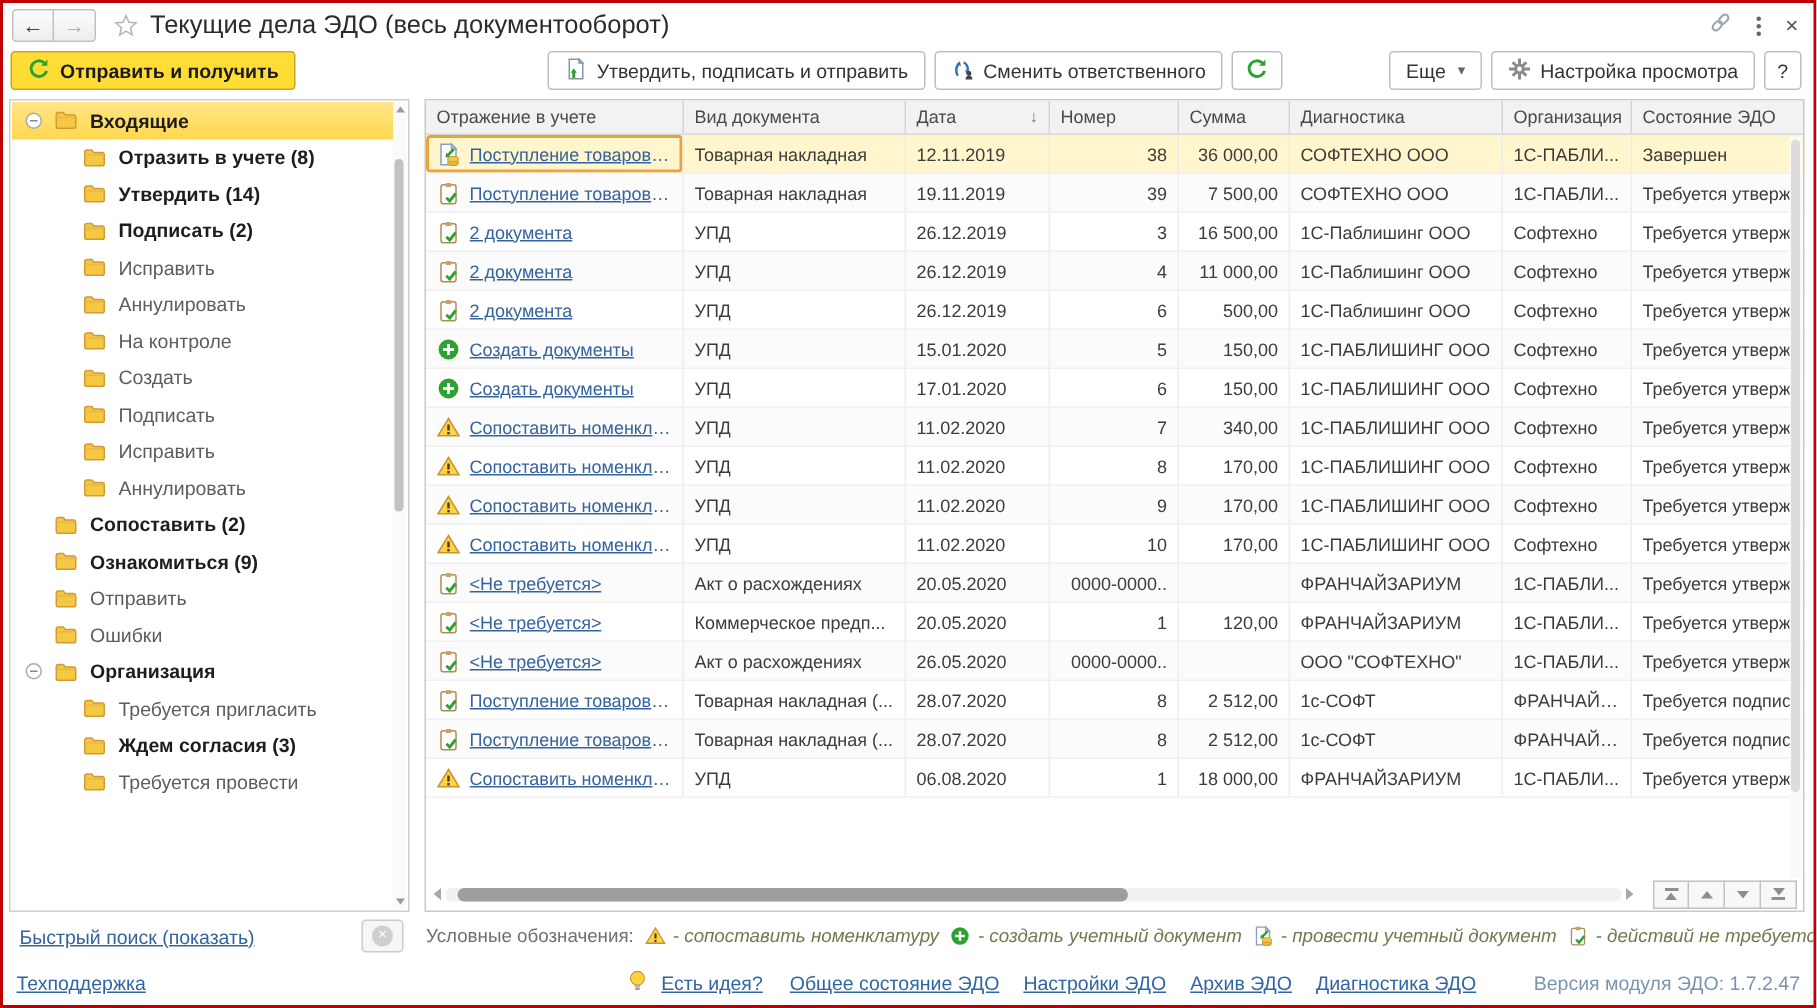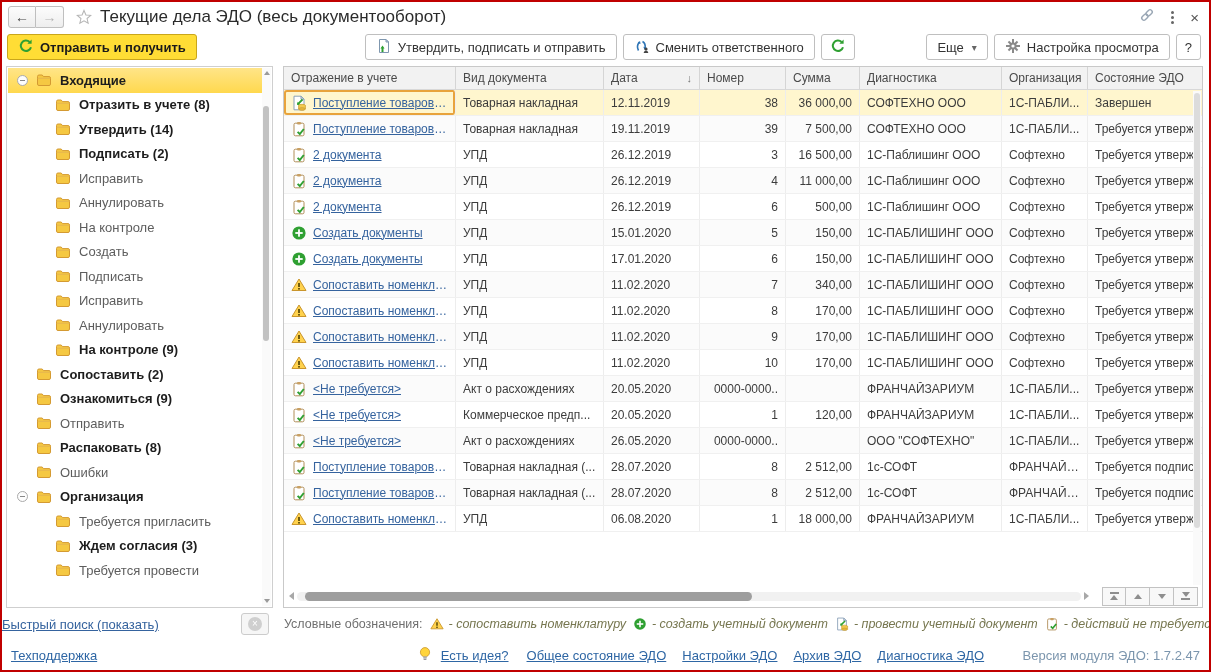--- a/index.html
+++ b/index.html
@@ -90,21 +90,21 @@
            flex-direction:column; align-items:center; justify-content:center; gap:1px; cursor:pointer; }
   .gnbtn + .gnbtn { border-left:none; }
   .tri-up { width:0;height:0;border-left:4px solid transparent;border-right:4px solid transparent;border-bottom:5px solid #8e8e8e; }
   .tri-dn { width:0;height:0;border-left:4px solid transparent;border-right:4px solid transparent;border-top:5px solid #8e8e8e; }
   .bar { width:9px; height:2px; background:#8e8e8e; }
   .grid-vscroll { position:absolute; top:24px; bottom:22px; right:1px; width:8px; background:#fafafa; }
   .grid-vscroll .thumb { position:absolute; top:2px; height:88%; left:1px; width:6px; background:#dcdcdc; border-radius:3px; }
 
   
   .rowA { height:32px; flex:0 0 auto; display:flex; align-items:center; }
-  .qs { width:277px; flex:0 0 277px; display:flex; align-items:center; padding-left:0; }
+  .qs { width:277px; flex:0 0 277px; display:flex; align-items:center; padding-left:11px; }
   .qslink { font-size:13px; color:#35639e; text-decoration:underline; cursor:pointer; white-space:nowrap; }
   .qsclear { margin-left:auto; margin-right:10px; width:28px; height:22px; border:1px solid #ccc; border-radius:3px;
              background:#f6f6f6; display:flex; align-items:center; justify-content:center; cursor:pointer; }
   .qsclear .circ { width:14px; height:14px; border-radius:50%; background:#cfcfcf; color:#fff; font-size:10px;
                    display:flex; align-items:center; justify-content:center; line-height:1; }
   .legend { display:flex; align-items:center; gap:7px; font-size:12.5px; color:#76764f; padding-left:5px; white-space:nowrap; }
   .legend .cap { color:#6f6f6f; }
   .legend .li { display:flex; align-items:center; gap:5px;font-style:italic; }
 
   
@@ -327,29 +327,20 @@
           </div>
           <div class="trow lv1">
             <span class="ic ic-folder">
               <svg viewBox="0 0 16 16">
                 <path d="M1.5 4.5 q0-1.5 1.5-1.5 h3.2 l1.3 1.6 h5.5 q1.5 0 1.5 1.5 v6 q0 1.4-1.5 1.4 h-10 q-1.5 0-1.5-1.4 z" fill="#f5c842" stroke="#d49a32"></path>
                 <path d="M1.7 6.3 h12.6" stroke="#e8b84f" stroke-width="1.2"></path>
               </svg>
             </span>
             <span class="tlabel">Аннулировать</span>
           </div>
-          <div class="trow lv1 b">
-            <span class="ic ic-folder">
-              <svg viewBox="0 0 16 16">
-                <path d="M1.5 4.5 q0-1.5 1.5-1.5 h3.2 l1.3 1.6 h5.5 q1.5 0 1.5 1.5 v6 q0 1.4-1.5 1.4 h-10 q-1.5 0-1.5-1.4 z" fill="#f5c842" stroke="#d49a32"></path>
-                <path d="M1.7 6.3 h12.6" stroke="#e8b84f" stroke-width="1.2"></path>
-              </svg>
-            </span>
-            <span class="tlabel">На контроле (9)</span>
-          </div>
           <div class="trow lv0 b">
             <span class="ic ic-folder">
               <svg viewBox="0 0 16 16">
                 <path d="M1.5 4.5 q0-1.5 1.5-1.5 h3.2 l1.3 1.6 h5.5 q1.5 0 1.5 1.5 v6 q0 1.4-1.5 1.4 h-10 q-1.5 0-1.5-1.4 z" fill="#f5c842" stroke="#d49a32"></path>
                 <path d="M1.7 6.3 h12.6" stroke="#e8b84f" stroke-width="1.2"></path>
               </svg>
             </span>
             <span class="tlabel">Сопоставить (2)</span>
           </div>
           <div class="trow lv0 b">
@@ -362,29 +353,20 @@
             <span class="tlabel">Ознакомиться (9)</span>
           </div>
           <div class="trow lv0">
             <span class="ic ic-folder">
               <svg viewBox="0 0 16 16">
                 <path d="M1.5 4.5 q0-1.5 1.5-1.5 h3.2 l1.3 1.6 h5.5 q1.5 0 1.5 1.5 v6 q0 1.4-1.5 1.4 h-10 q-1.5 0-1.5-1.4 z" fill="#f5c842" stroke="#d49a32"></path>
                 <path d="M1.7 6.3 h12.6" stroke="#e8b84f" stroke-width="1.2"></path>
               </svg>
             </span>
             <span class="tlabel">Отправить</span>
-          </div>
-          <div class="trow lv0 b">
-            <span class="ic ic-folder">
-              <svg viewBox="0 0 16 16">
-                <path d="M1.5 4.5 q0-1.5 1.5-1.5 h3.2 l1.3 1.6 h5.5 q1.5 0 1.5 1.5 v6 q0 1.4-1.5 1.4 h-10 q-1.5 0-1.5-1.4 z" fill="#f5c842" stroke="#d49a32"></path>
-                <path d="M1.7 6.3 h12.6" stroke="#e8b84f" stroke-width="1.2"></path>
-              </svg>
-            </span>
-            <span class="tlabel">Распаковать (8)</span>
           </div>
           <div class="trow lv0">
             <span class="ic ic-folder">
               <svg viewBox="0 0 16 16">
                 <path d="M1.5 4.5 q0-1.5 1.5-1.5 h3.2 l1.3 1.6 h5.5 q1.5 0 1.5 1.5 v6 q0 1.4-1.5 1.4 h-10 q-1.5 0-1.5-1.4 z" fill="#f5c842" stroke="#d49a32"></path>
                 <path d="M1.7 6.3 h12.6" stroke="#e8b84f" stroke-width="1.2"></path>
               </svg>
             </span>
             <span class="tlabel">Ошибки</span>
           </div>

